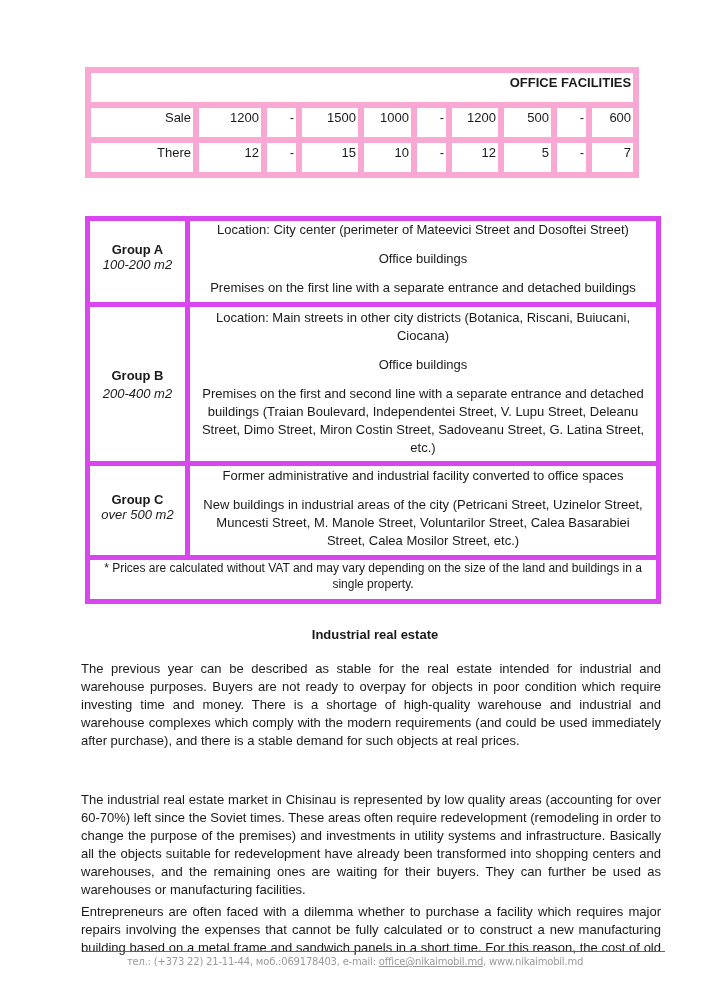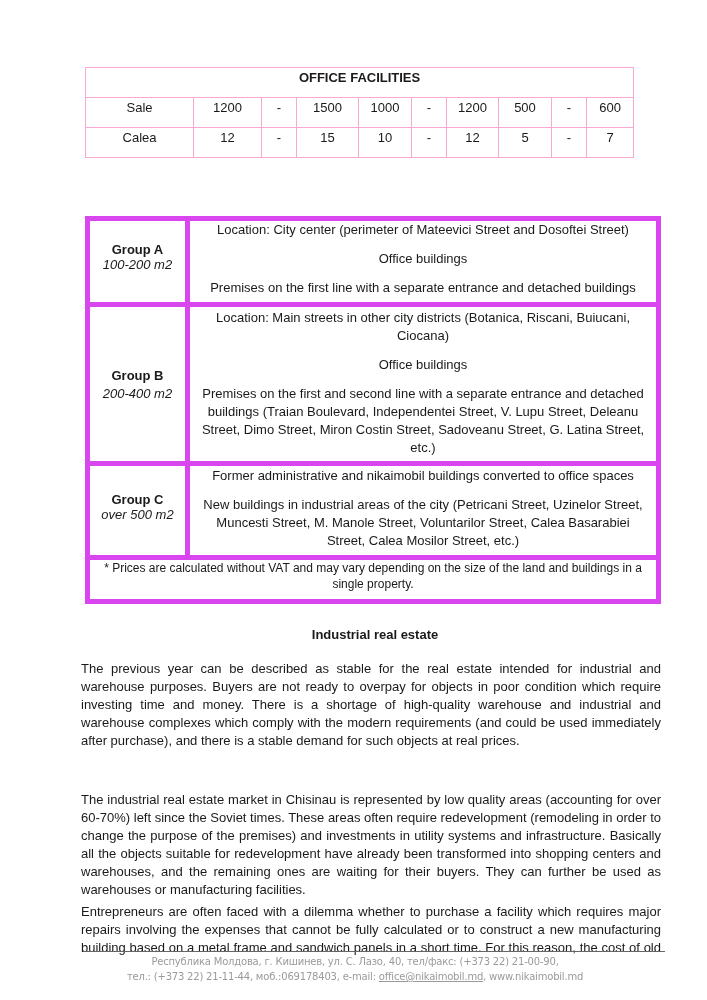--- a/index.html
+++ b/index.html
@@ -2,21 +2,21 @@
 <html><head>
   <meta charset="utf-8">
   <style>
     html, body { margin: 0; padding: 0; background: #ffffff; }
     body { width: 707px; height: 1000px; position: relative; overflow: hidden;
            font-family: "Liberation Sans", sans-serif; color: #1a1a1a; }
 
     
     table.t1 { position: absolute; left: 85px; top: 67px; width: 548px;
                border-collapse: collapse; font-size: 13px; table-layout: fixed; }
-    table.t1 td { border: 1px solid #f9a8d4; text-align: center; vertical-align: top;
+    table.t1 td { border: 6px solid #f9a8d4; text-align: right; vertical-align: top;
                   padding: 2px 2px 0 2px; height: 27px; line-height: 15px; }
     table.t1 td.title { font-weight: bold; height: 27px; }
 
     
     table.t2 { position: absolute; left: 85px; top: 216px; width: 571px;
                border-collapse: collapse; font-size: 13px; table-layout: fixed; }
     table.t2 td { border: 5px solid #d946ef; text-align: center; padding: 0; }
     table.t2 td.grp { vertical-align: middle; }
     table.t2 td.desc { vertical-align: top; padding: 0 6px; line-height: 18px; }
     .g-name { font-weight: bold; display: block; }
@@ -60,21 +60,21 @@
     <td>-</td>
     <td>1500</td>
     <td>1000</td>
     <td>-</td>
     <td>1200</td>
     <td>500</td>
     <td>-</td>
     <td>600</td>
   </tr>
   <tr>
-    <td>Calea</td>
+    <td>There</td>
     <td>12</td>
     <td>-</td>
     <td>15</td>
     <td>10</td>
     <td>-</td>
     <td>12</td>
     <td>5</td>
     <td>-</td>
     <td>7</td>
   </tr>
@@ -108,32 +108,31 @@
       <p style="margin-top:11px">Office buildings</p>
       <p style="margin-top:11px">Premises on the first and second line with a separate entrance and detached buildings (Traian Boulevard, Independentei Street, V. Lupu Street, Deleanu Street, Dimo Street, Miron Costin Street, Sadoveanu Street, G. Latina Street, etc.)</p>
     </td>
   </tr>
   <tr style="height:94px">
     <td class="grp">
       <span class="g-name" style="margin-top:-8px">Group C</span>
       <span class="g-size" style="">over 500 m2</span>
     </td>
     <td class="desc">
-      <p style="margin-top:1px">Former administrative and nikaimobil buildings converted to office spaces</p>
+      <p style="margin-top:1px">Former administrative and industrial facility converted to office spaces</p>
       <p style="margin-top:11px">New buildings in industrial areas of the city (Petricani Street, Uzinelor Street, Muncesti Street, M. Manole Street, Voluntarilor Street, Calea Basarabiei Street, Calea Mosilor Street, etc.)</p>
     </td>
   </tr>
   <tr style="height:44px">
     <td colspan="2" class="foot-note">* Prices are calculated without VAT and may vary depending on the size of the land and buildings in a single property.</td>
   </tr>
 </tbody>
   </table>
 
 <div class="heading">Industrial real estate</div>
 <p class="para" style="top:656px">The previous year can be described as stable for the real estate intended for industrial and warehouse purposes. Buyers are not ready to overpay for objects in poor condition which require investing time and money. There is a shortage of high-quality warehouse and industrial and warehouse complexes which comply with the modern requirements (and could be used immediately after purchase), and there is a stable demand for such objects at real prices.</p>
 <p class="para" style="top:787px">The industrial real estate market in Chisinau is represented by low quality areas (accounting for over 60-70%) left since the Soviet times. These areas often require redevelopment (remodeling in order to change the purpose of the premises) and investments in utility systems and infrastructure. Basically all the objects suitable for redevelopment have already been transformed into shopping centers and warehouses, and the remaining ones are waiting for their buyers. They can further be used as warehouses or manufacturing facilities.</p>
 <p class="para" style="top:899px; text-align-last: justify;">Entrepreneurs are often faced with a dilemma whether to purchase a facility which requires major repairs involving the expenses that cannot be fully calculated or to construct a new manufacturing building based on a metal frame and sandwich panels in a short time. For this reason, the cost of old</p>
 
 <div class="footer-line"></div>
 <div class="footer">
-  <div>Республика Молдова, г. Кишинев, ул. С. Лазо, 40, тел/факс: (+373 22) 21-00-90,</div>
   <div><span>тел.: (+373 22) 21-11-44, моб.:069178403, e-mail: </span><a>office@nikaimobil.md</a><span>, www.nikaimobil.md</span></div>
 </div>
 
 </body></html>

